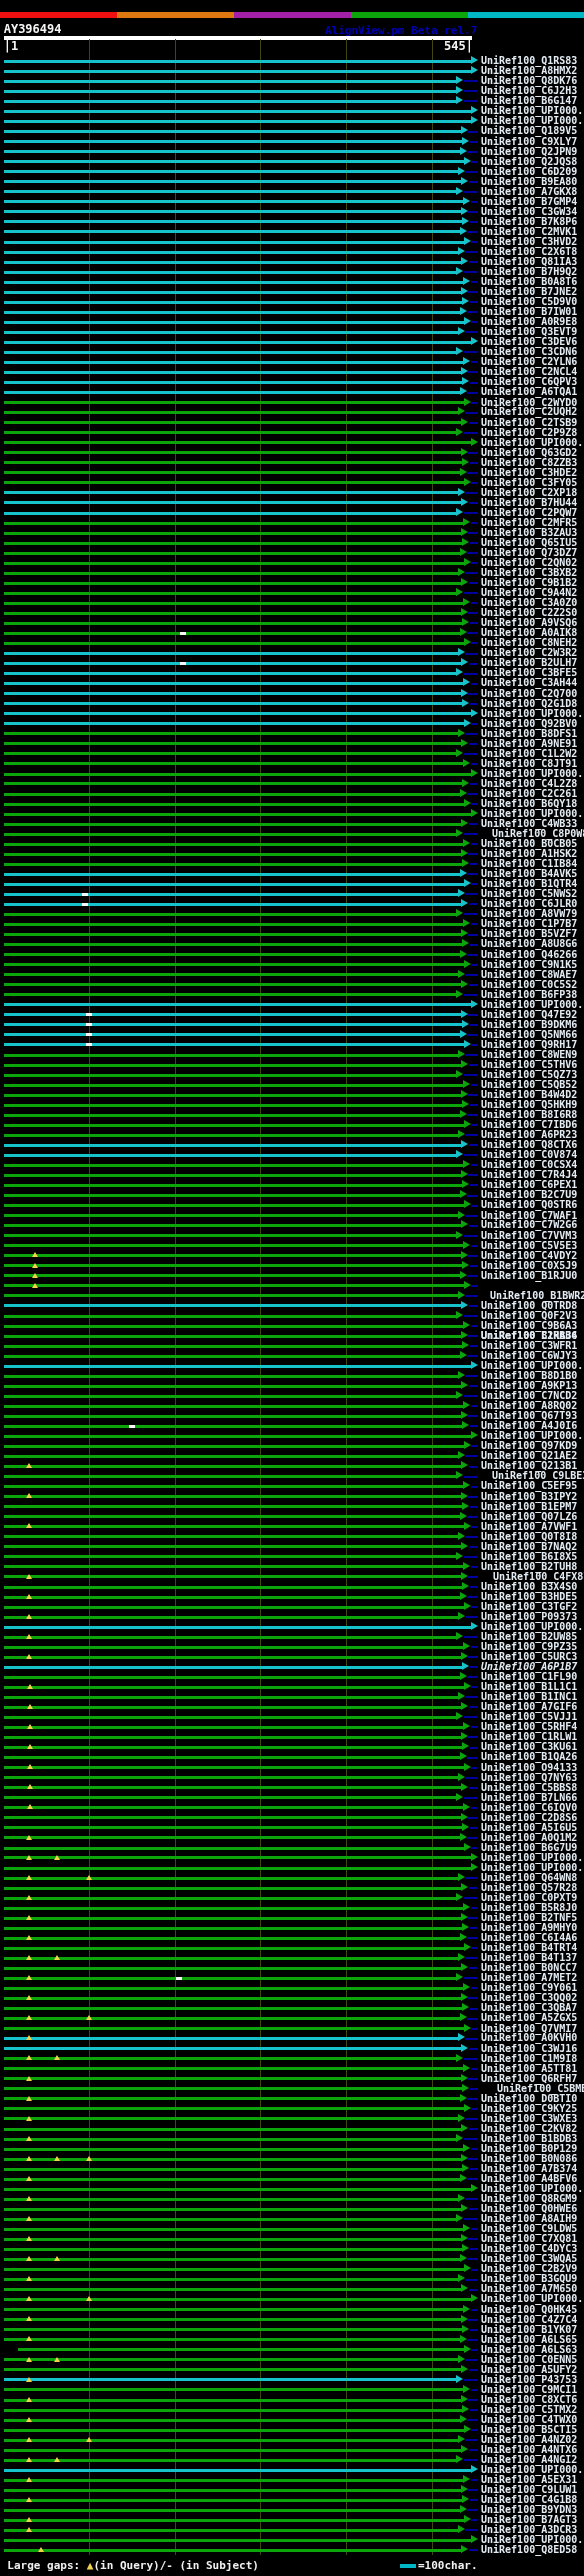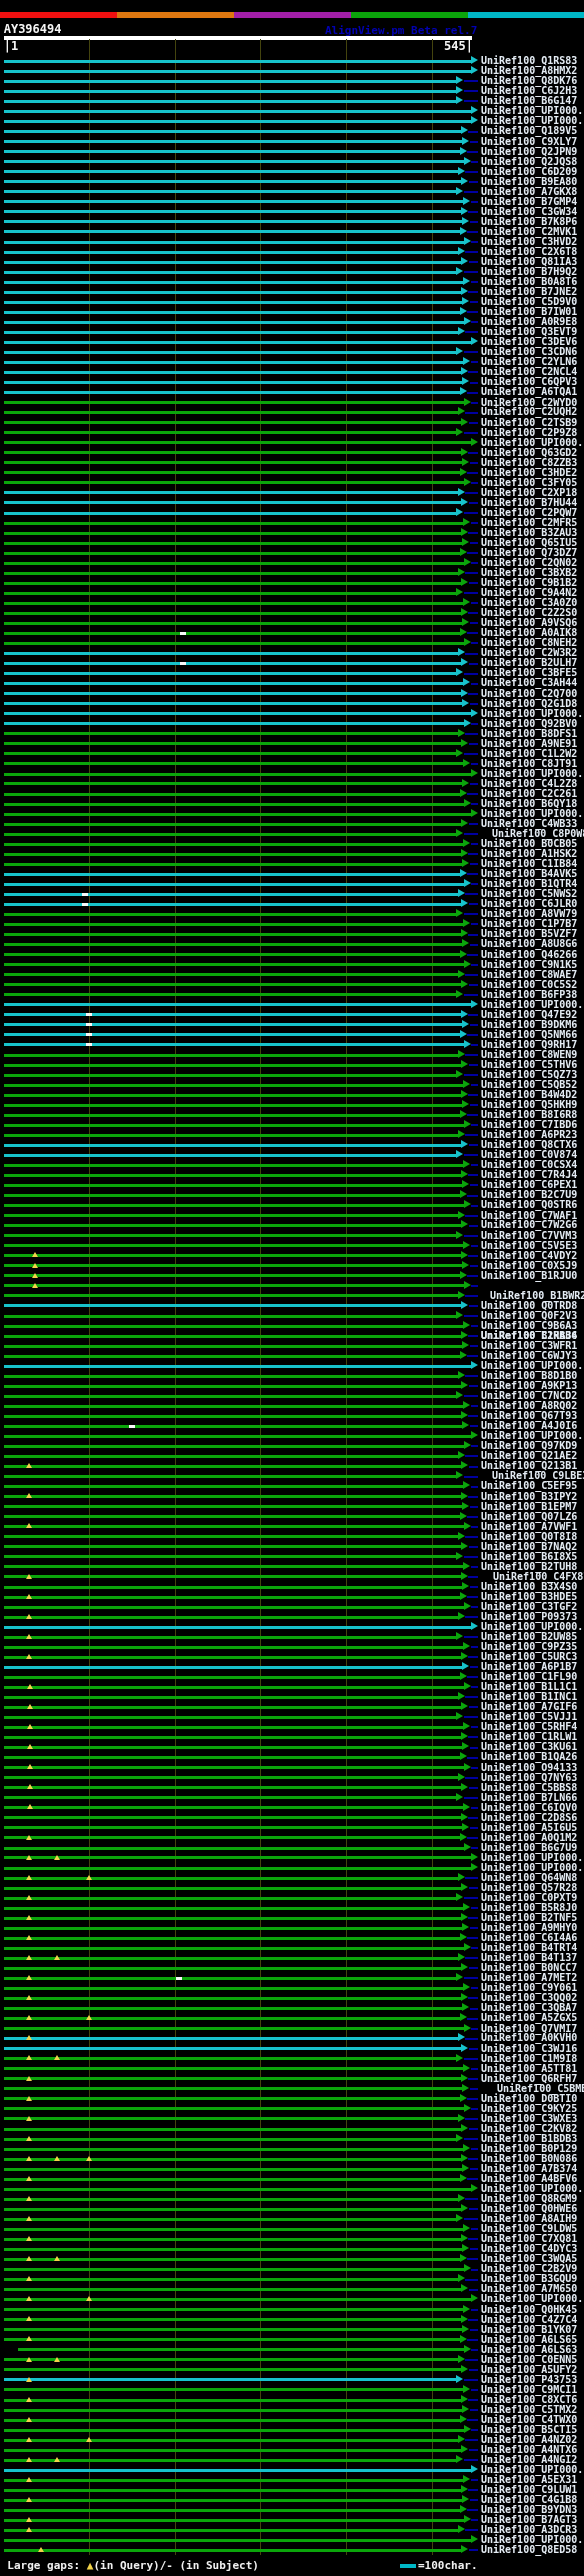--- a/index.html
+++ b/index.html
@@ -684,21 +684,21 @@
       <div style="position: absolute; left: 471px; top: 1646px; width: 7.4px; height: 1.8px; background: rgb(0, 0, 160);"></div>
       <div class="row-label" style="position: absolute; left: 481px; top: 1642px;">UniRef100_C9PZ35</div>
       <div style="position: absolute; left: 3.7px; top: 1656px; width: 457px; height: 2.7px; background: rgb(11, 165, 11);"></div>
       <div style="position: absolute; left: 461px; top: 1652px; width: 0px; height: 0px; border-left: 7.3px solid rgb(11, 165, 11); border-top: 4.6px solid transparent; border-bottom: 4.6px solid transparent;"></div>
       <div style="position: absolute; left: 468px; top: 1656px; width: 10px; height: 1.8px; background: rgb(0, 0, 160);"></div>
       <div class="row-label" style="position: absolute; left: 481px; top: 1652px;">UniRef100_C5URC3</div>
       <div style="position: absolute; left: 26px; top: 1654px; width: 0px; height: 0px; border-left: 3.7px solid transparent; border-right: 3.7px solid transparent; border-bottom: 5.5px solid rgb(242, 210, 75);"></div>
       <div style="position: absolute; left: 3.7px; top: 1666px; width: 459px; height: 2.7px; background: rgb(23, 195, 203);"></div>
       <div style="position: absolute; left: 462px; top: 1662px; width: 0px; height: 0px; border-left: 7.3px solid rgb(23, 195, 203); border-top: 4.6px solid transparent; border-bottom: 4.6px solid transparent;"></div>
       <div style="position: absolute; left: 470px; top: 1666px; width: 8.2px; height: 1.8px; background: rgb(0, 0, 160);"></div>
-      <div class="row-label" style="position: absolute; left: 481px; top: 1662px;">UniRef100_A6P1B7</div>
+      <div class="row-label" style="position: absolute; left: 481px; top: 1662px; font-style: italic;">UniRef100_A6P1B7</div>
       <div style="position: absolute; left: 3.7px; top: 1676px; width: 456px; height: 2.7px; background: rgb(11, 165, 11);"></div>
       <div style="position: absolute; left: 460px; top: 1672px; width: 0px; height: 0px; border-left: 7.3px solid rgb(11, 165, 11); border-top: 4.6px solid transparent; border-bottom: 4.6px solid transparent;"></div>
       <div style="position: absolute; left: 467px; top: 1676px; width: 11px; height: 1.8px; background: rgb(0, 0, 160);"></div>
       <div class="row-label" style="position: absolute; left: 481px; top: 1672px;">UniRef100_C1FL90</div>
       <div style="position: absolute; left: 3.7px; top: 1686px; width: 460px; height: 2.7px; background: rgb(11, 165, 11);"></div>
       <div style="position: absolute; left: 464px; top: 1682px; width: 0px; height: 0px; border-left: 7.3px solid rgb(11, 165, 11); border-top: 4.6px solid transparent; border-bottom: 4.6px solid transparent;"></div>
       <div style="position: absolute; left: 471px; top: 1686px; width: 6.6px; height: 1.8px; background: rgb(0, 0, 160);"></div>
       <div class="row-label" style="position: absolute; left: 481px; top: 1682px;">UniRef100_B1L1C1</div>
       <div style="position: absolute; left: 27px; top: 1684px; width: 0px; height: 0px; border-left: 3.7px solid transparent; border-right: 3.7px solid transparent; border-bottom: 5.5px solid rgb(242, 210, 75);"></div>
       <div style="position: absolute; left: 3.7px; top: 1696px; width: 454px; height: 2.7px; background: rgb(11, 165, 11);"></div>

